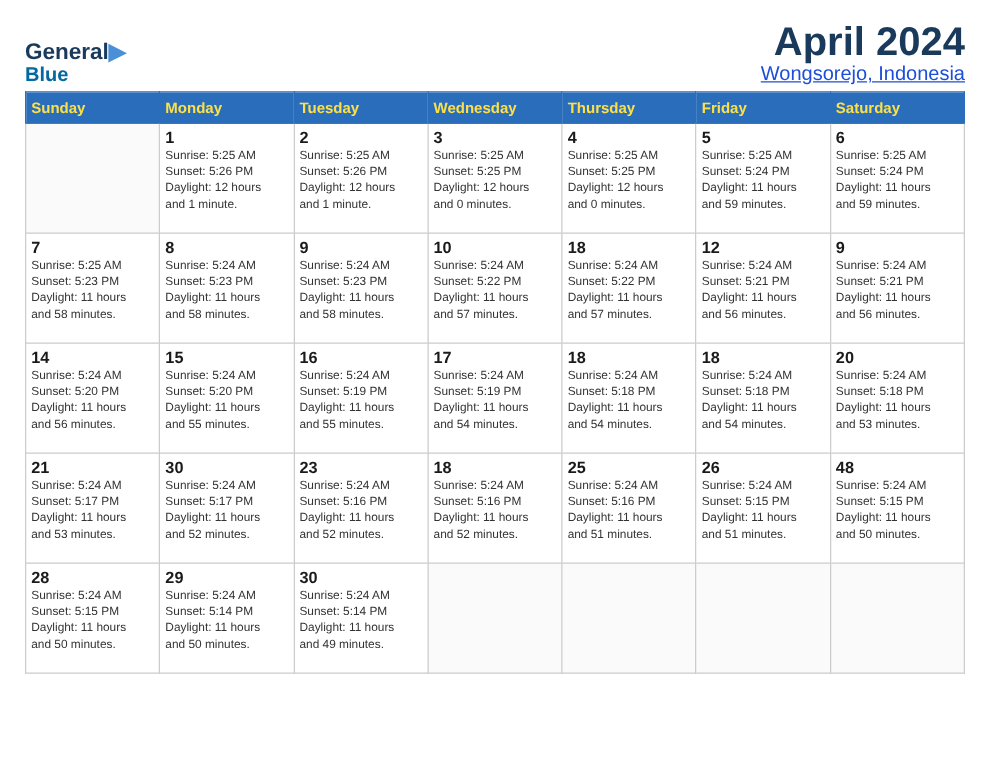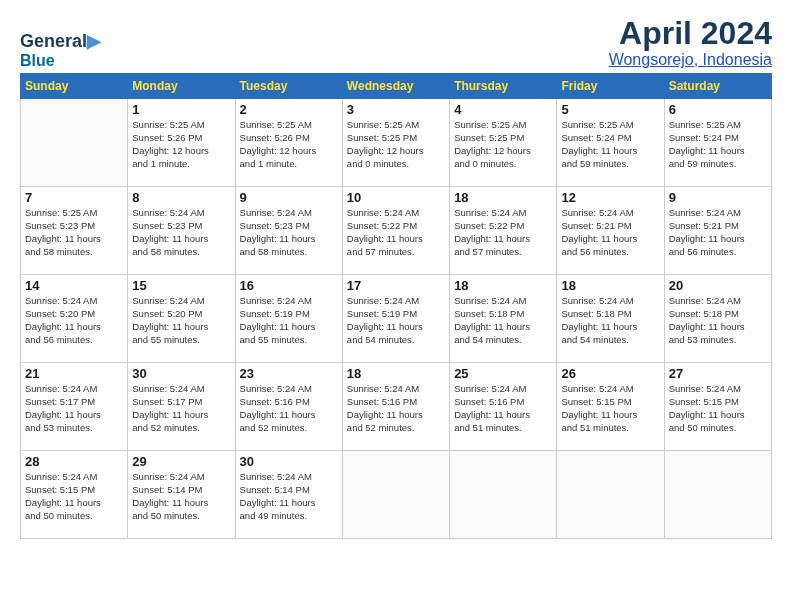--- a/index.html
+++ b/index.html
@@ -302,21 +302,21 @@
 and 51 minutes.</div>
           </td>
           <td>
             <span class="day-num">26</span>
             <div class="day-info" style="white-space: pre-line;">Sunrise: 5:24 AM
 Sunset: 5:15 PM
 Daylight: 11 hours
 and 51 minutes.</div>
           </td>
           <td>
-            <span class="day-num">27</span>
+            <span class="day-num">48</span>
             <div class="day-info" style="white-space: pre-line;">Sunrise: 5:24 AM
 Sunset: 5:15 PM
 Daylight: 11 hours
 and 50 minutes.</div>
           </td>
         </tr>
         <tr>
           <td>
             <span class="day-num">28</span>
             <div class="day-info" style="white-space: pre-line;">Sunrise: 5:24 AM

